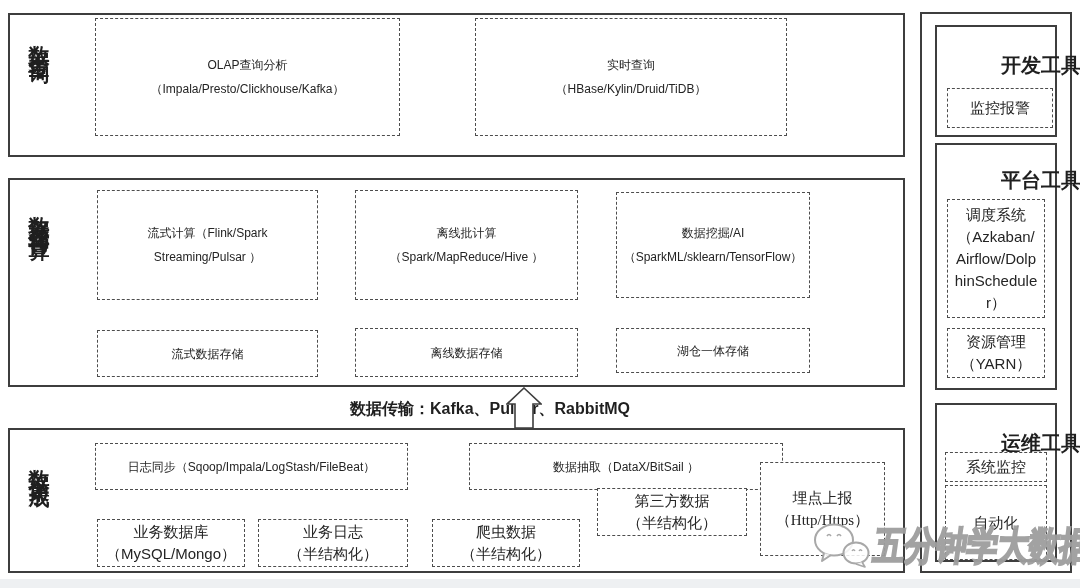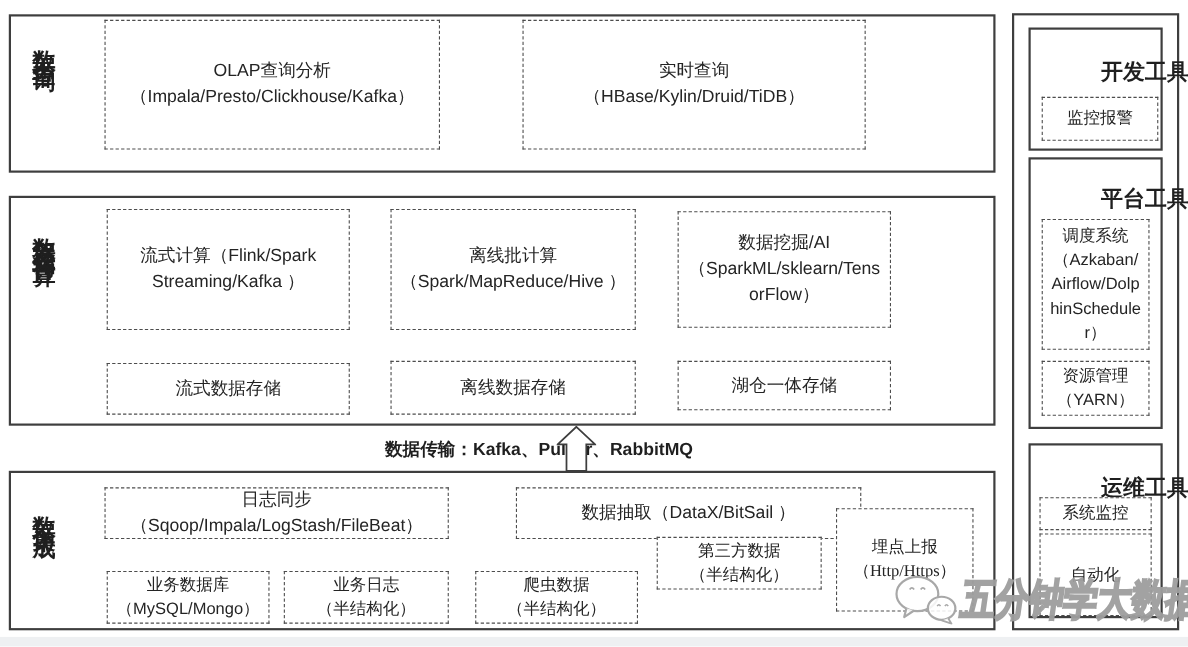--- a/index.html
+++ b/index.html
@@ -1,21 +1,21 @@
 <!DOCTYPE html>
 <html><head>
 <meta charset="utf-8">
 <style>
   html,body{margin:0;padding:0;background:#fff;}
   .wrap{position:relative;width:1080px;height:588px;background:#ffffff;overflow:hidden;
         font-family:"Liberation Sans","DejaVu Sans",sans-serif;color:#242424;}
   .solid{position:absolute;border:2px solid #3e3e3e;box-sizing:border-box;background:transparent;}
   .dashed{position:absolute;border:1.5px dashed #4d4d4d;box-sizing:border-box;background:#fff;
           display:flex;flex-direction:column;align-items:center;justify-content:center;
-          text-align:center;font-size:16px;line-height:24px;padding:2px 6px;}
+          text-align:center;font-size:12px;line-height:24px;padding:2px 6px;}
   .vlabel{position:absolute;writing-mode:vertical-rl;text-orientation:upright;
           font-size:21px;font-weight:700;letter-spacing:6px;color:#1f1f1f;}
   .rtitle{position:absolute;left:935px;width:122px;text-align:center;
           font-size:20px;font-weight:700;color:#1f1f1f;margin-left:45px;}
   .small{font-size:15px;line-height:22px;}
   .wrapany{overflow-wrap:anywhere;word-break:break-word;}
   .transfer-label{position:absolute;left:320px;top:399px;width:340px;text-align:center;
           font-size:16px;font-weight:700;color:#1f1f1f;}
   .arrow{position:absolute;left:506px;top:387px;}
   .watermark{position:absolute;left:812px;top:514px;width:268px;height:64px;
@@ -41,21 +41,21 @@
   <div class="dashed" style="left:475px;top:18px;width:312px;height:118px;">
     <span>实时查询</span>
     <span>（HBase/Kylin/Druid/TiDB）</span>
   </div>
 
   <div class="solid" style="left:8px;top:178px;width:897px;height:209px;"></div>
   <div class="vlabel" style="left:25px;top:199px;height:180px;letter-spacing:4px;">数据存储与计算</div>
 
   <div class="dashed" style="left:97px;top:190px;width:221px;height:110px;">
     <span>流式计算（Flink/Spark</span>
-    <span>Streaming/Kafka ）</span>
+    <span>Streaming/Pulsar ）</span>
   </div>
 
   <div class="dashed" style="left:355px;top:190px;width:223px;height:110px;">
     <span>离线批计算</span>
     <span>（Spark/MapReduce/Hive ）</span>
   </div>
 
   <div class="dashed wrapany" style="left:616px;top:192px;width:194px;height:106px;">
     <span>数据挖掘/AI</span>
     <span class="wrapany">（SparkML/sklearn/TensorFlow）</span>

